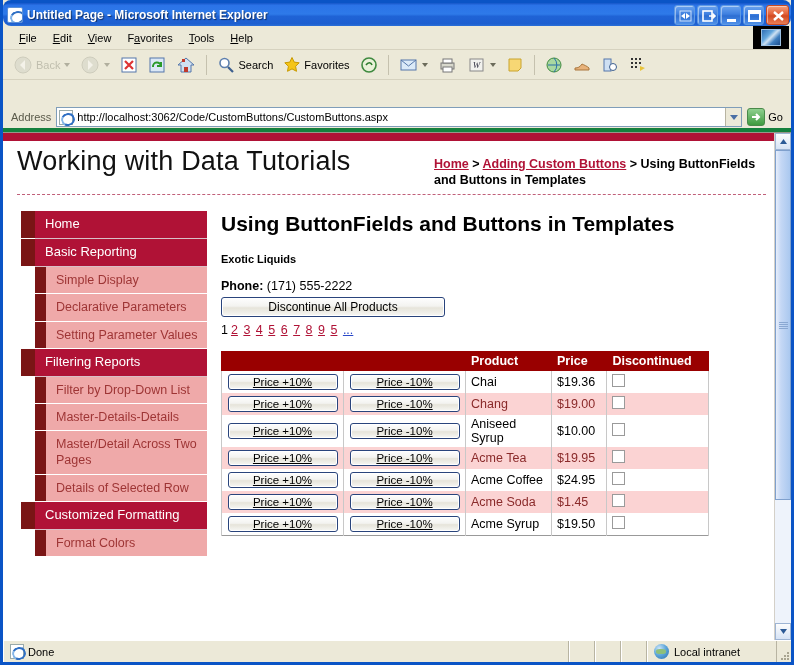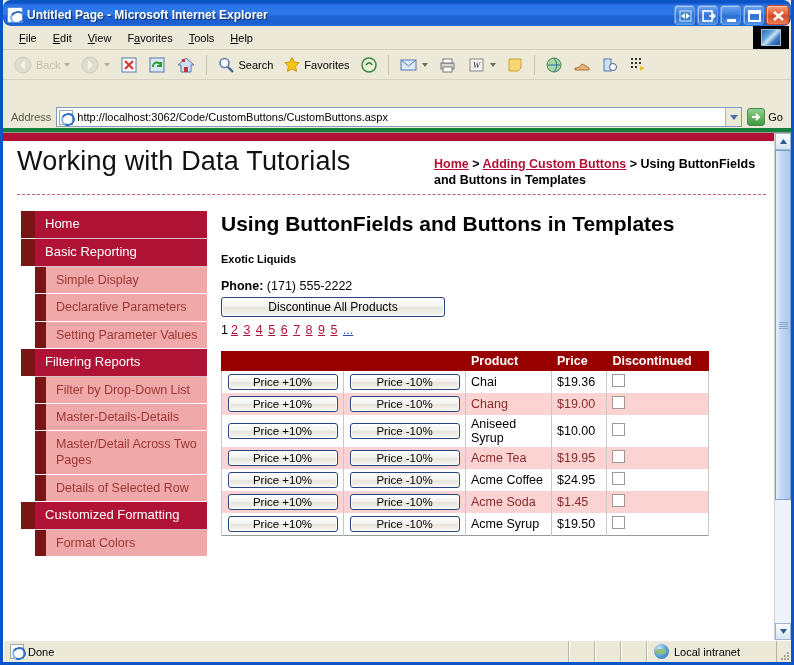--- a/index.html
+++ b/index.html
@@ -172,21 +172,21 @@
     padding:2px 5px; text-align:left; border:1px solid #990000; white-space:nowrap;
   }
   table.grid th.blank { padding:0; }
   table.grid td {
     font-size:12.5px; color:#000; padding:2px 5px;
     border-left:1px solid #c8c8c8; border-right:1px solid #c8c8c8;
     vertical-align:middle;
   }
   table.grid tr.alt td { background:#fbd3d3; color:#8a2a2a; }
   table.grid td.btncell { padding:3px 4px; text-align:center; }
-  table.grid td.btncell .winbtn { width:110px; font-size:11.5px; padding:1px 8px; }
+  table.grid td.btncell .winbtn { width:110px; font-size:11.5px; padding:1px 8px;text-decoration:underline; }
   table.grid td.price { white-space:nowrap; }
   .chk { width:13px; height:13px; border:1px solid #9a9a9a; background:#fff; display:inline-block; cursor:pointer;}
   
   .vscroll {
     width:17px; flex:0 0 17px; background:#f1f1f1;
     border-left:1px solid #d4d0c8; display:flex; flex-direction:column;
   }
   .sb-btn {
     height:17px; flex:0 0 17px;
     background:linear-gradient(180deg,#fdfdfd,#d6e3f5);

